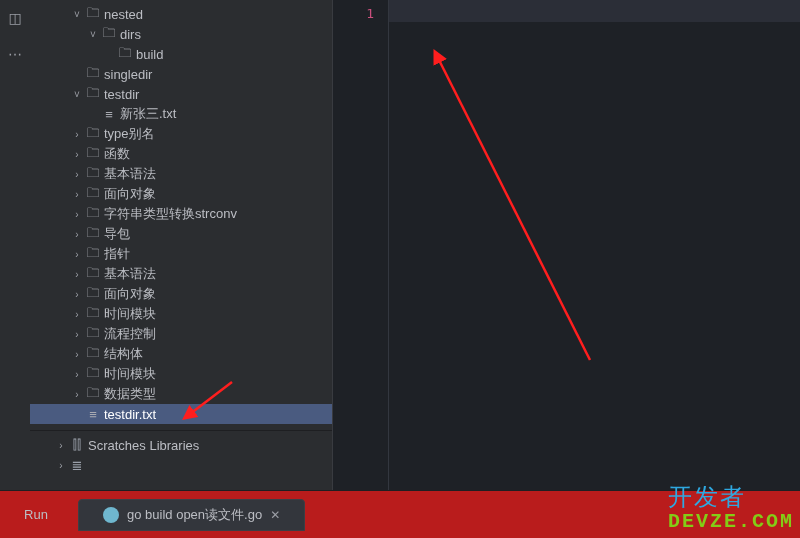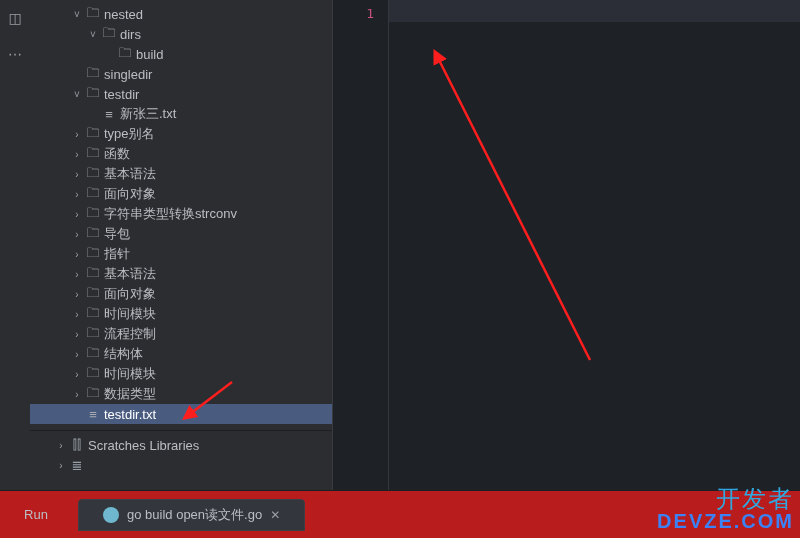--- a/index.html
+++ b/index.html
@@ -106,27 +106,26 @@
   }
   .bottom .tab .go-icon {
     width: 16px; height: 16px; border-radius: 50%;
     background: #6fb7cf;
     display: inline-block;
   }
   .bottom .tab .close { color: #9c9fa6; font-size: 12px; cursor: pointer; }
 
   .watermark {
     position: absolute; right: 6px; bottom: 6px;
-    text-align: right;
-    font-family: Liberation Sans, sans-serif;
+    font-family: Liberation Mono, monospace;
     pointer-events: none;
     line-height: 1.05;
   }
   .watermark .line1 { color: #2fa8e0; font-size: 24px; letter-spacing: 2px; font-weight: 500; }
-  .watermark .line2 { color: #3b82f6; font-size: 20px; letter-spacing: 2px; font-weight: 600; text-transform: uppercase; }
+  .watermark .line2 { color: #84cc16; font-size: 20px; letter-spacing: 2px; font-weight: 600; text-transform: uppercase; }
 
   svg.arrow-annot { position: absolute; pointer-events: none; }
 </style>
 </head>
 <body>
 
 <div class="app">
   <div class="gutter">
     <span class="tool-icon">◫</span>
     <span class="tool-icon">⋯</span>

